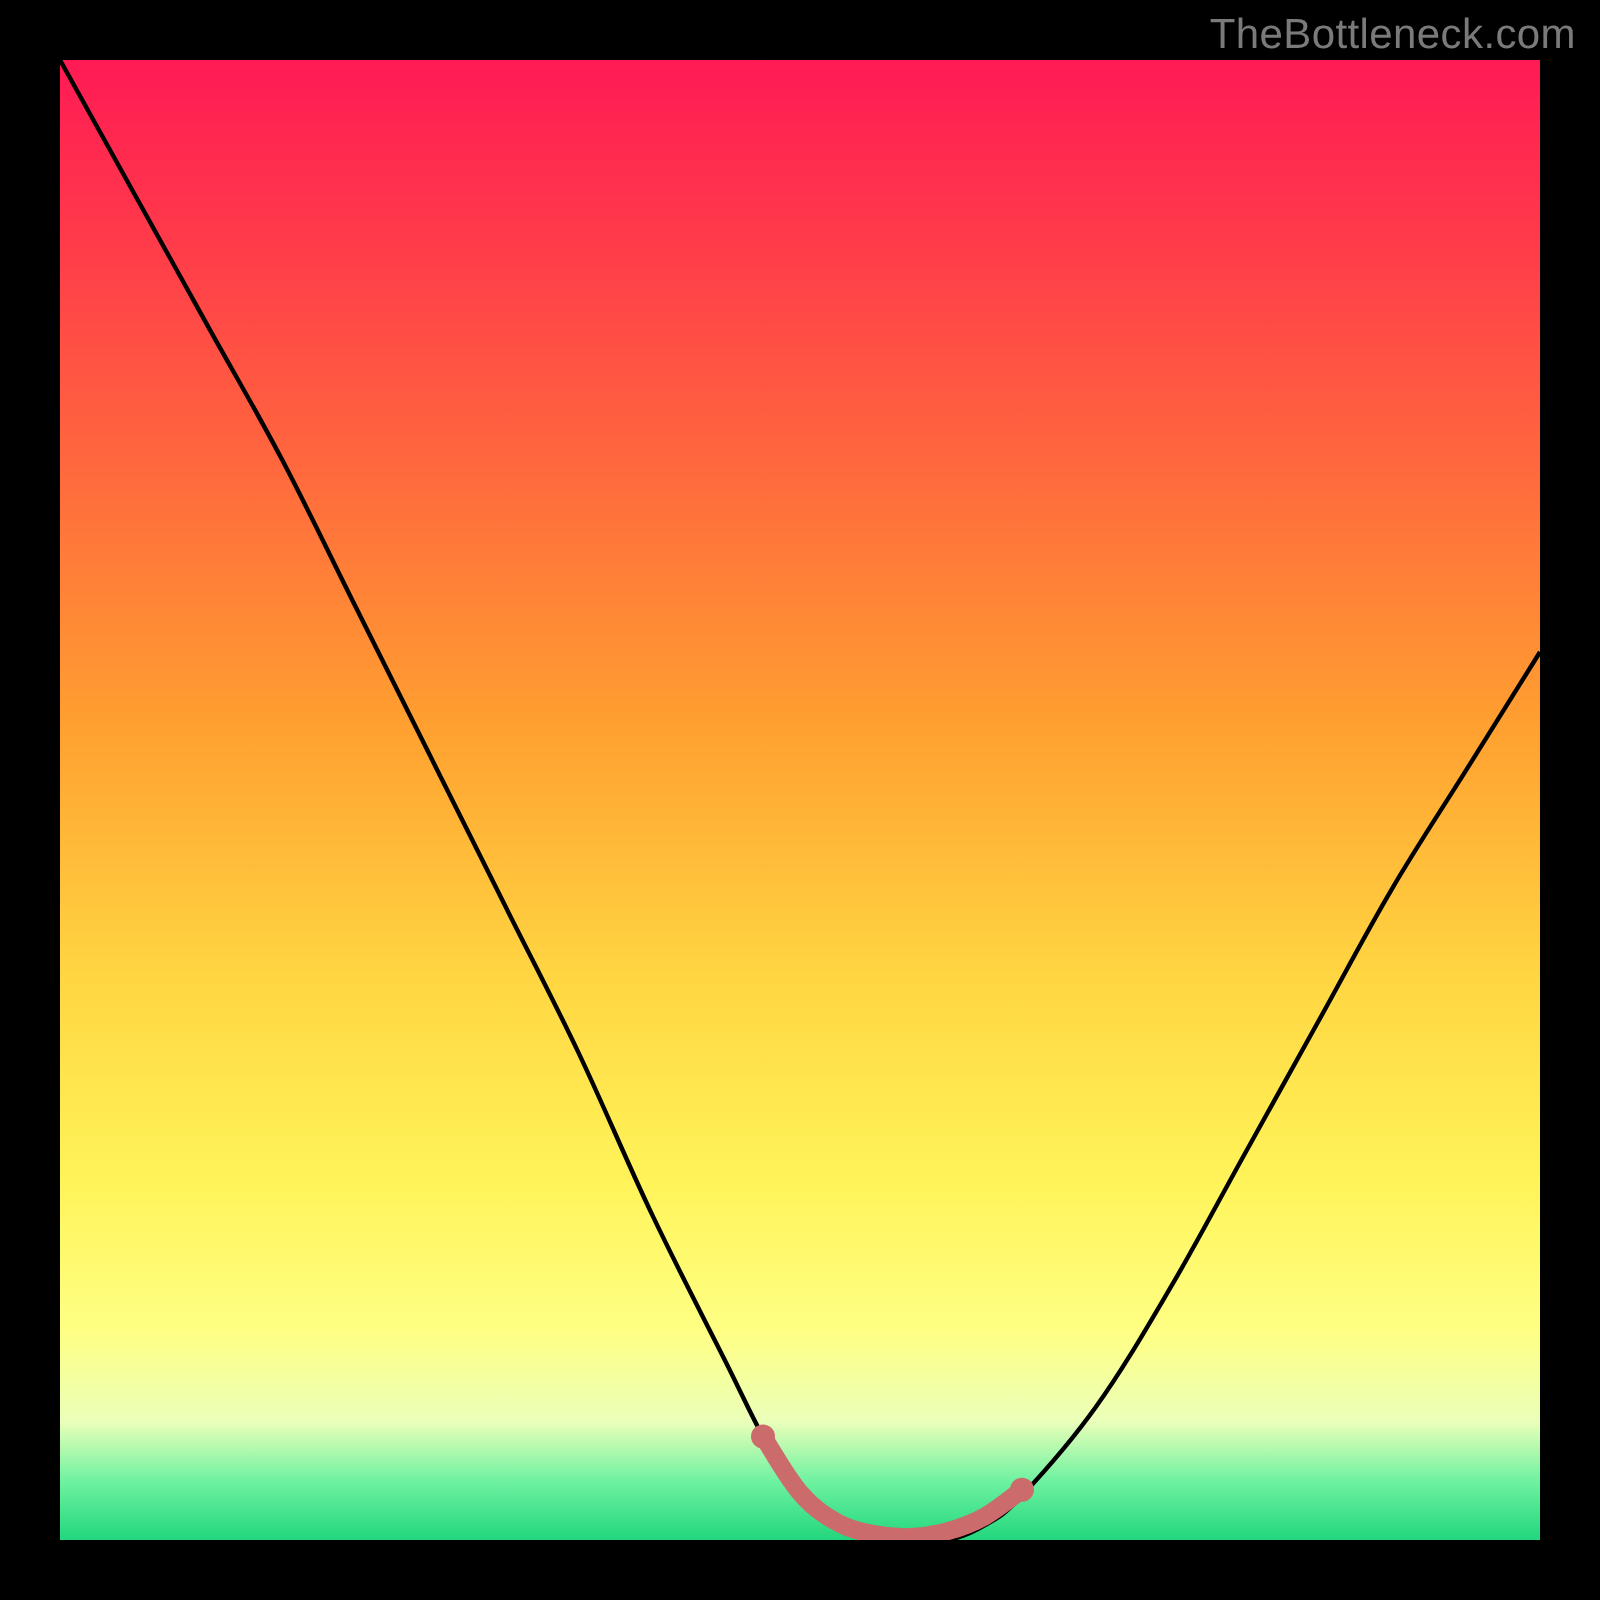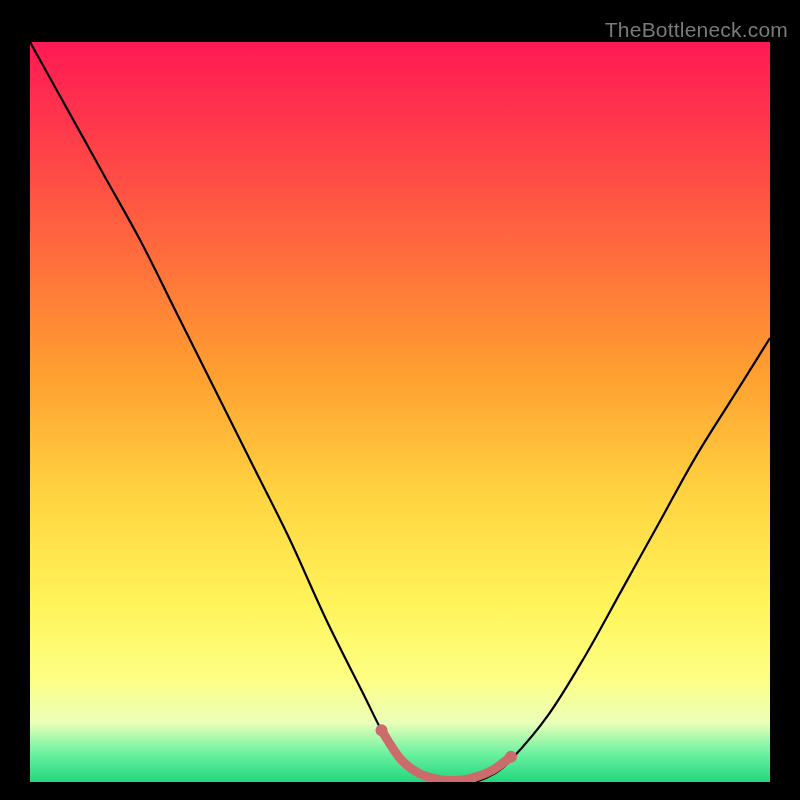--- a/index.html
+++ b/index.html
@@ -7,21 +7,21 @@
     padding: 0;
     width: 800px;
     height: 800px;
     background: #000;
     overflow: hidden;
     font-family: Arial, Helvetica, sans-serif;
   }
   .frame {
     position: absolute;
     left: 0;
-    top: 12px;
+    top: 0;
     width: 800px;
     height: 572px;
     background: #000;
   }
   .plot-area {
     position: absolute;
     left: 30px;
     top: 30px;
     width: 740px;
     height: 740px;

